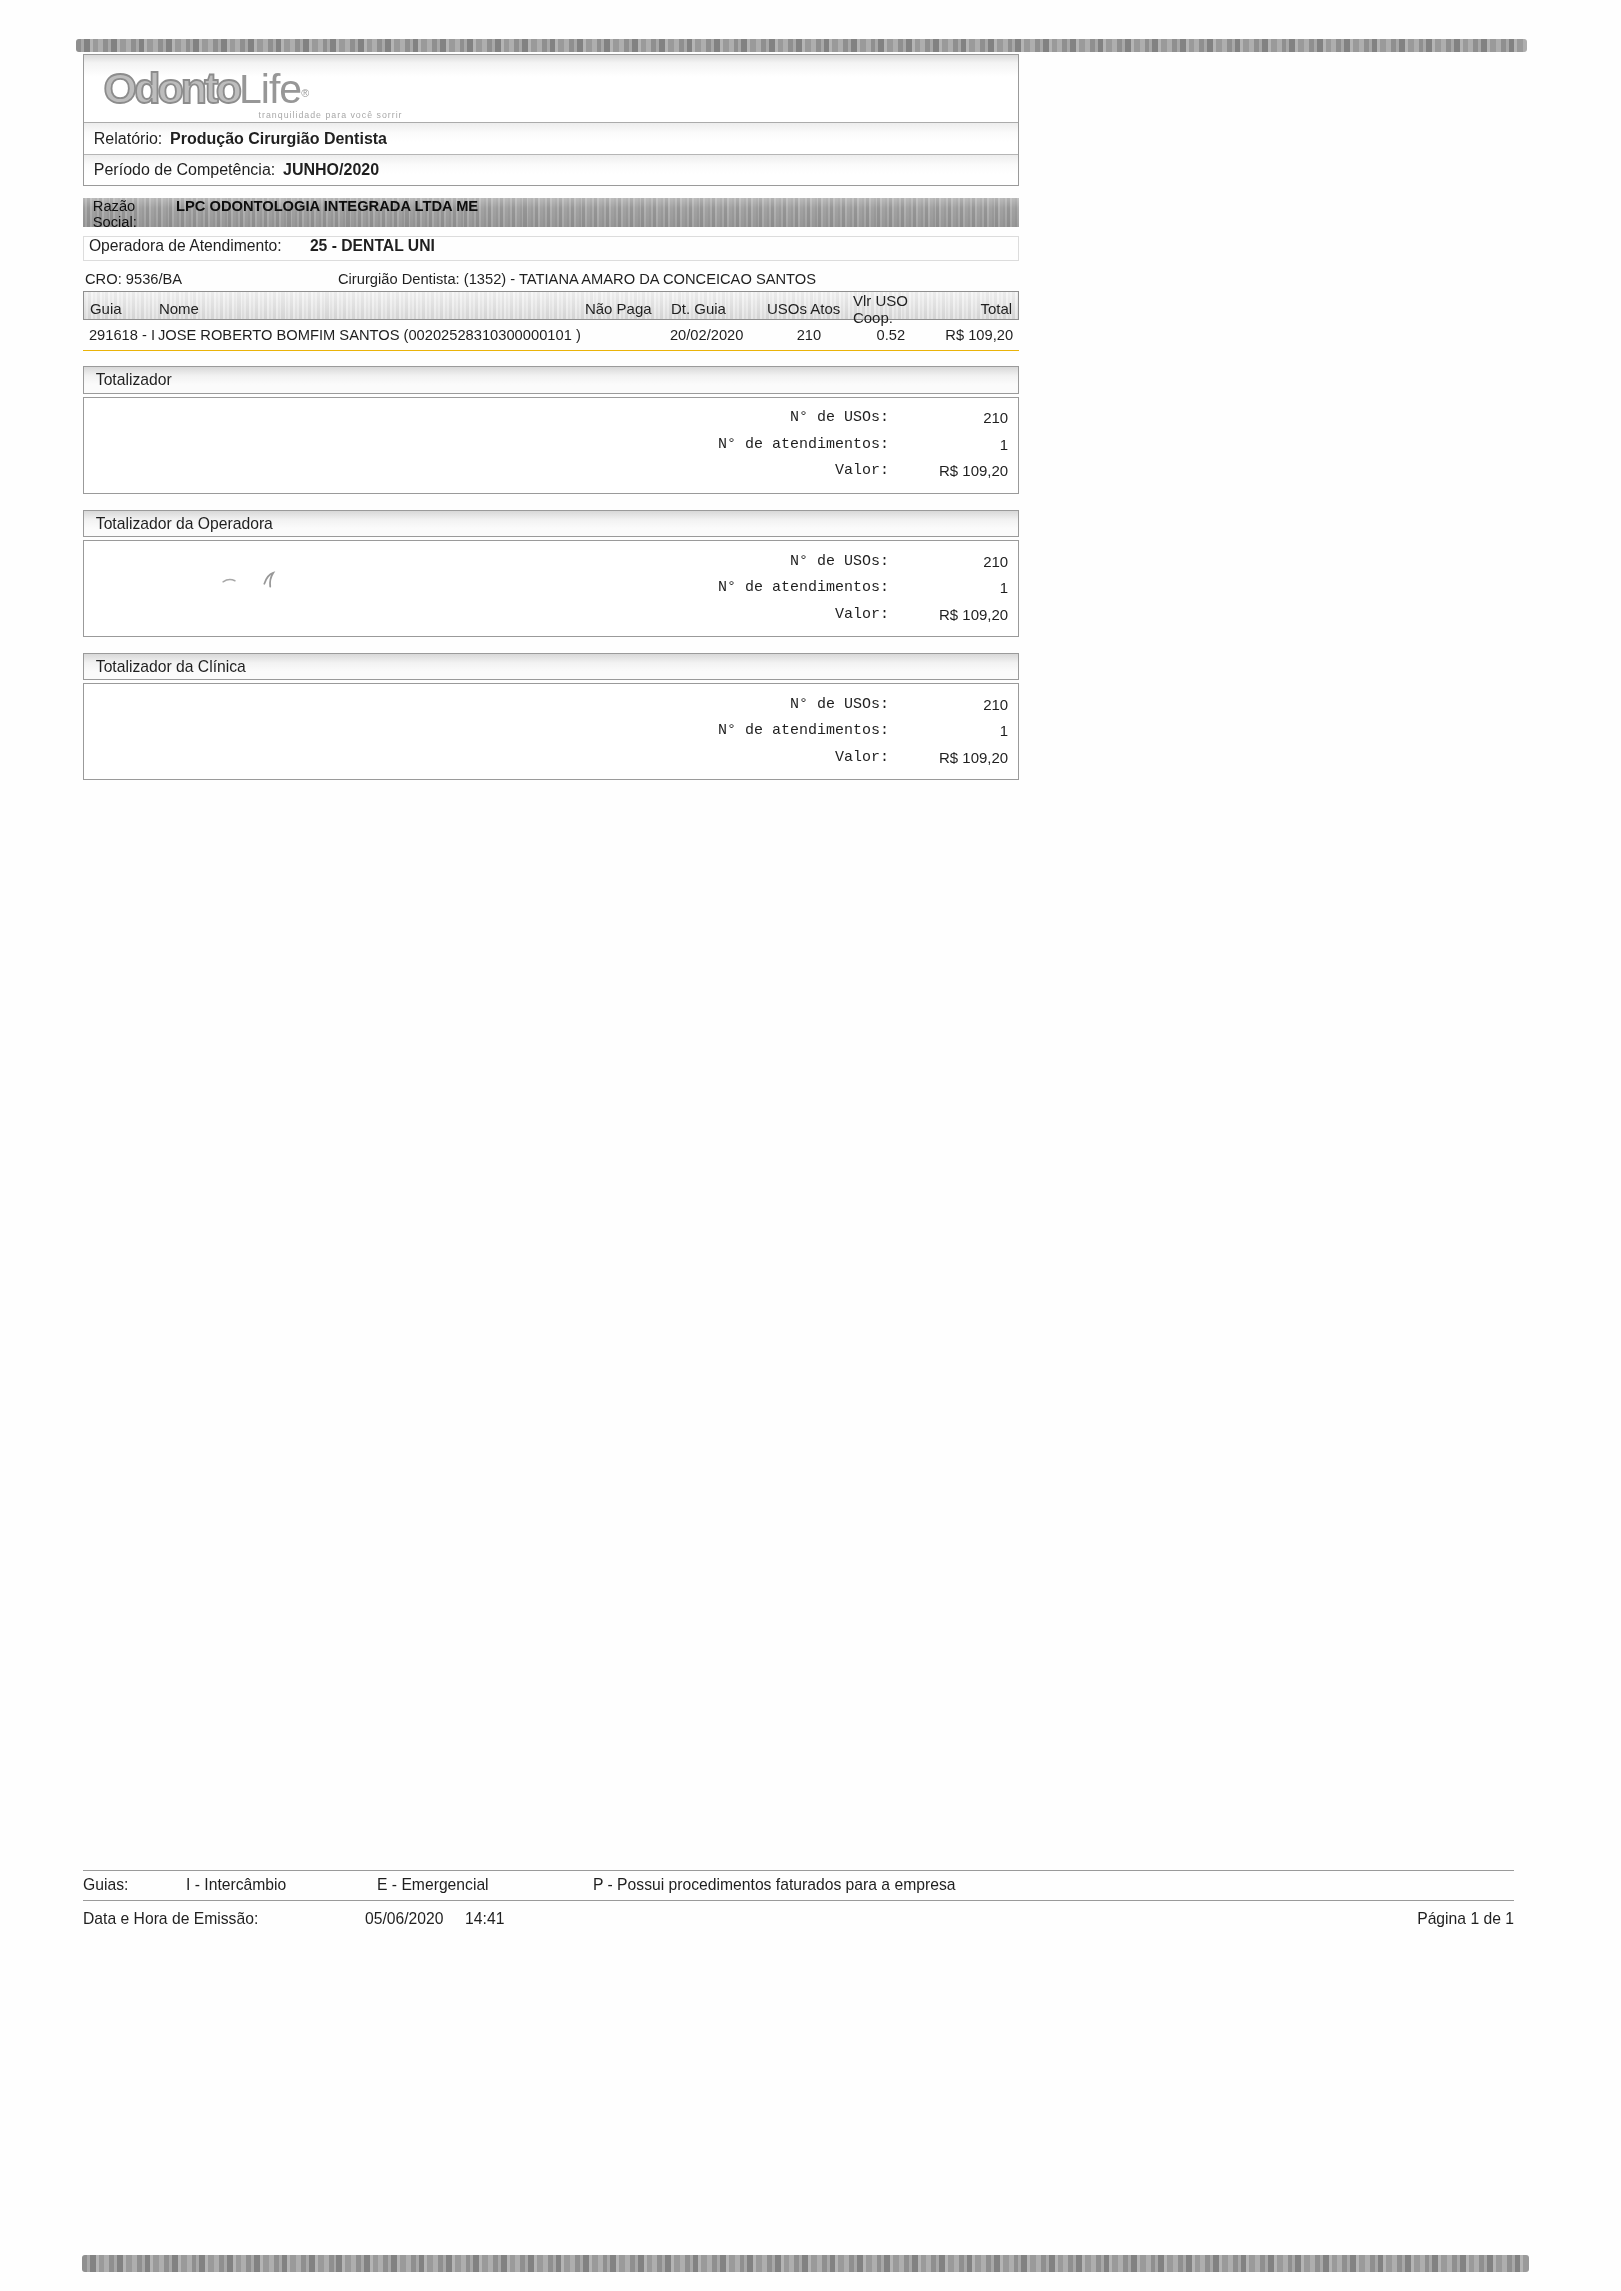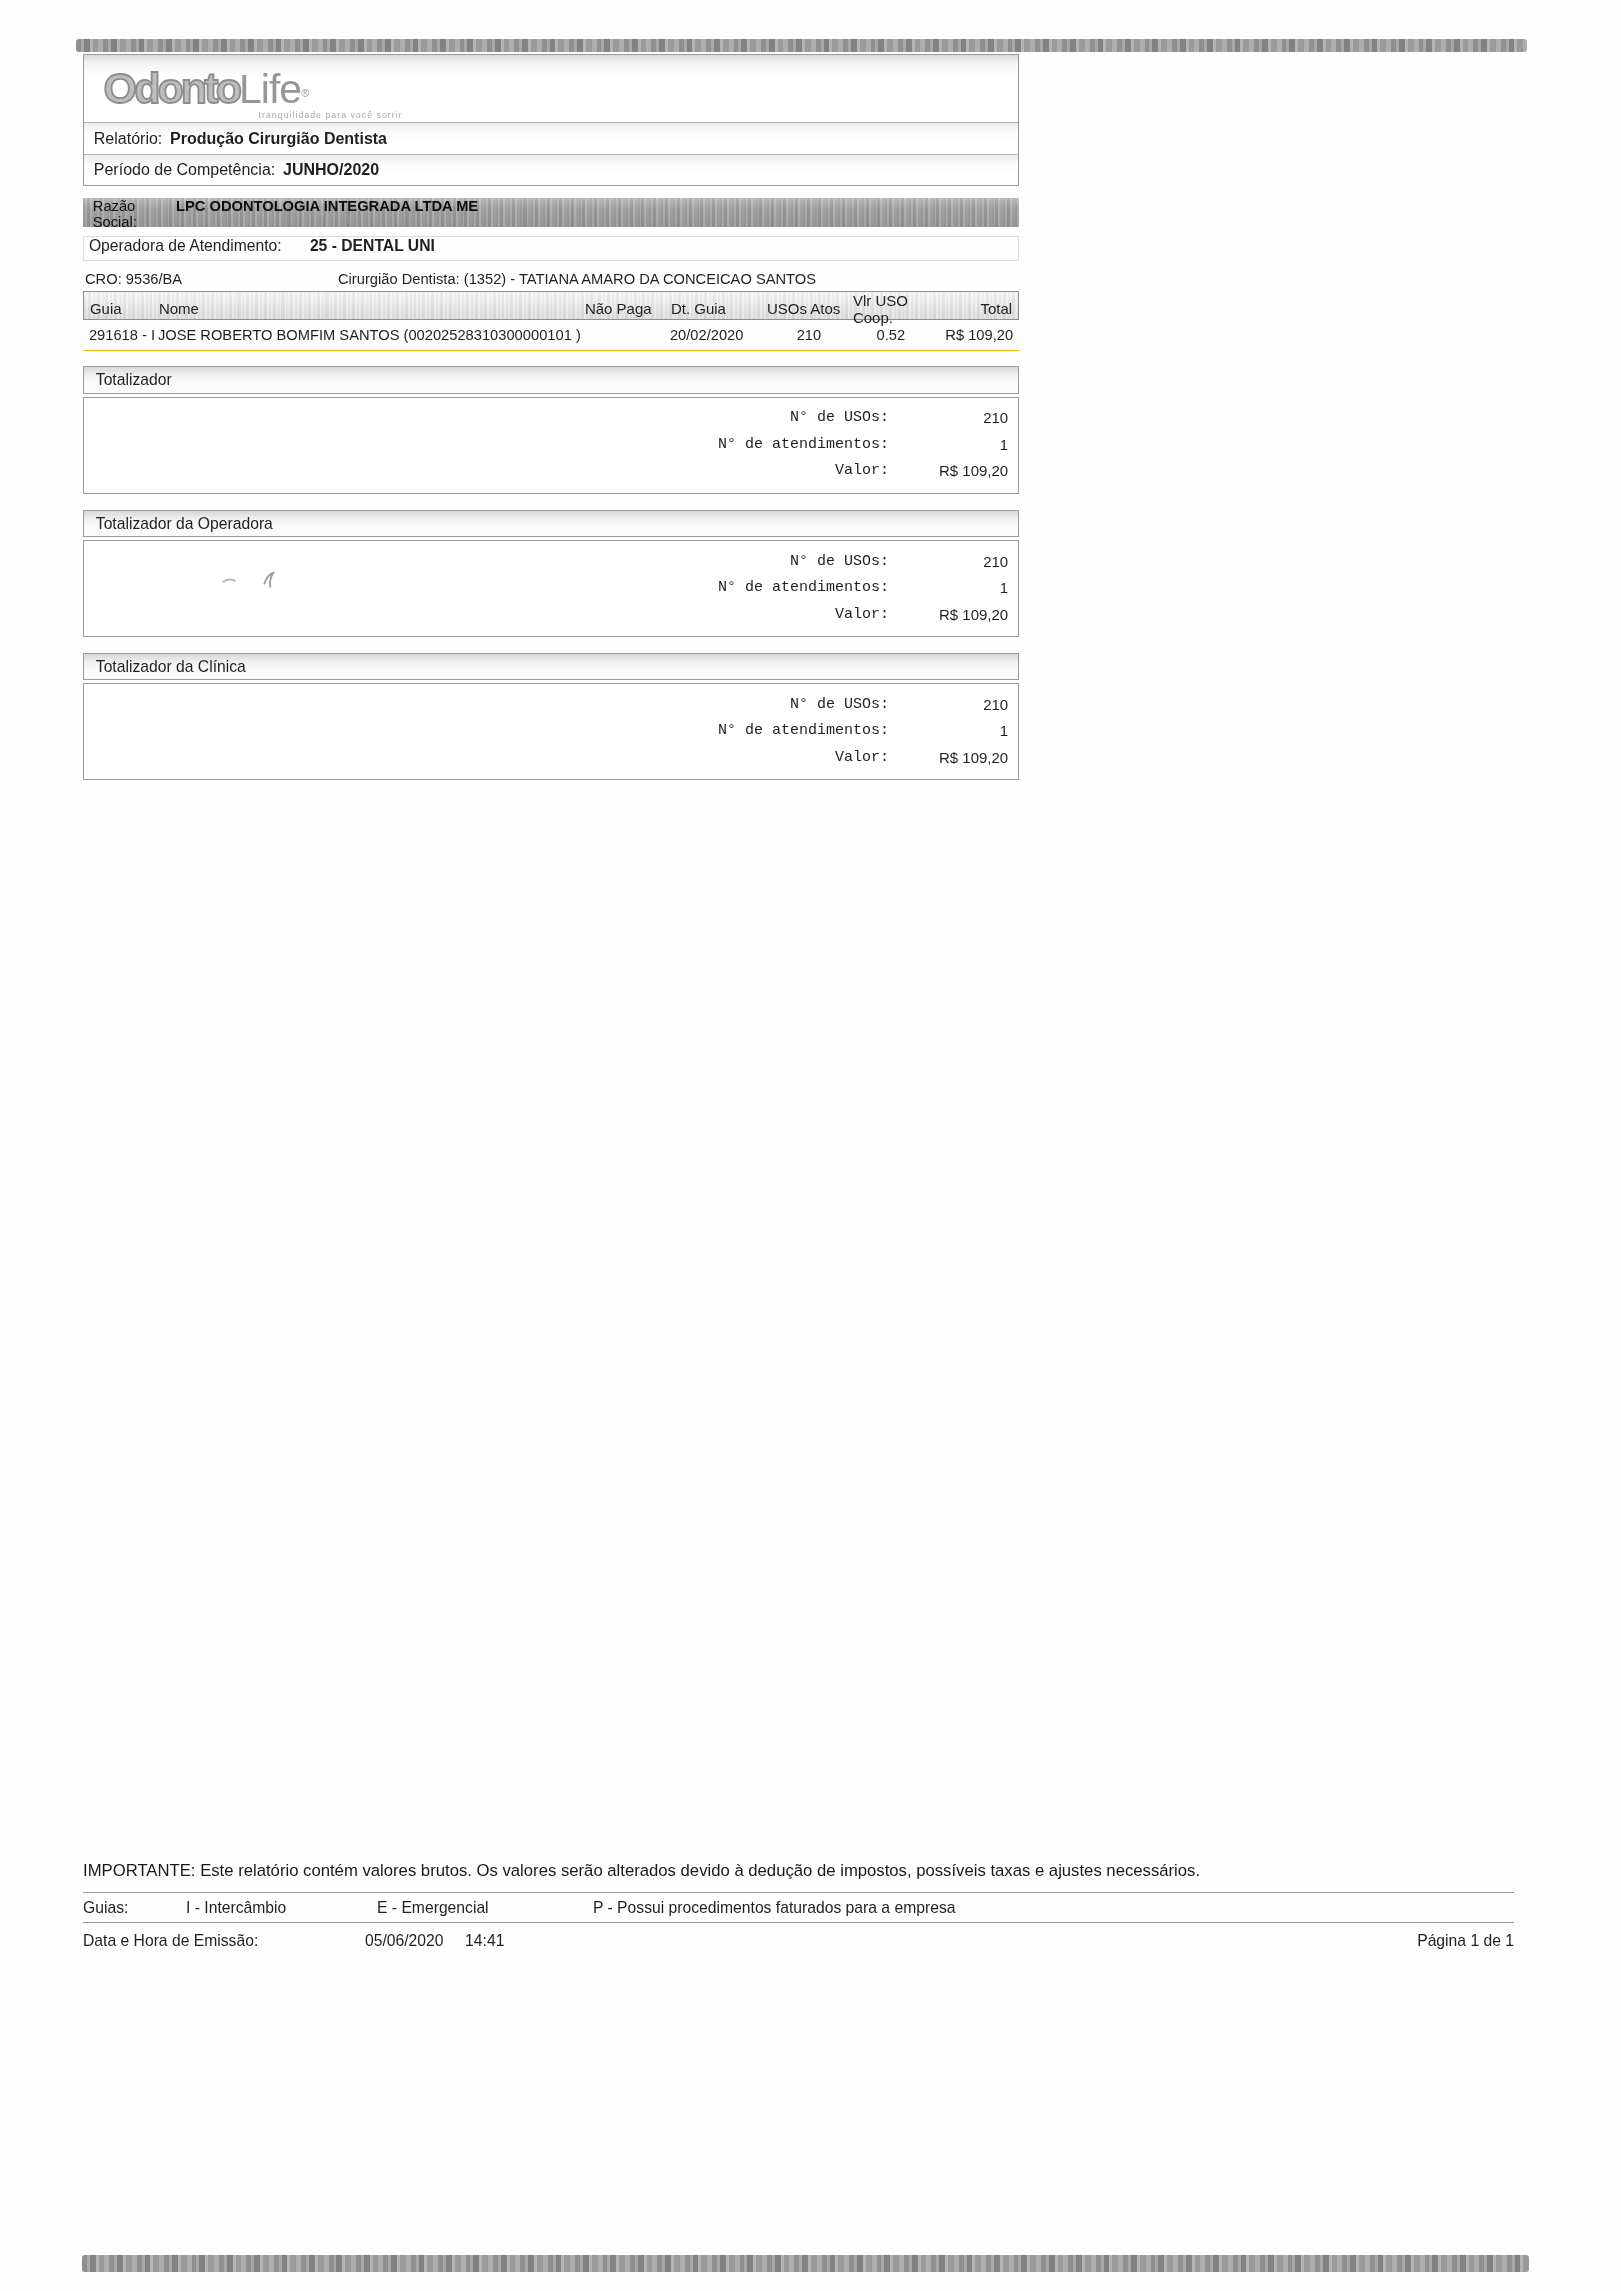--- a/index.html
+++ b/index.html
@@ -263,21 +263,20 @@
       </div>
       <div class="total-line">
         <span class="t-lbl">Valor:</span>
         <span class="t-val">R$ 109,20</span>
       </div>
     </div>
 
   </div>
 
   <div class="footer">
-    <div class="important">IMPORTANTE: Este relatório contém valores brutos. Os valores serão alterados devido à dedução de impostos, possíveis taxas e ajustes necessários.</div>
     <div class="guias-row">
       <span class="g-lbl">Guias:</span>
       <span class="g-i1">I - Intercâmbio</span>
       <span class="g-i2">E - Emergencial</span>
       <span class="g-i3">P - Possui procedimentos faturados para a empresa</span>
     </div>
     <div class="emission-row">
       <span class="e-lbl">Data e Hora de Emissão:</span>
       <span class="e-date">05/06/2020</span>
       <span class="e-time">14:41</span>

